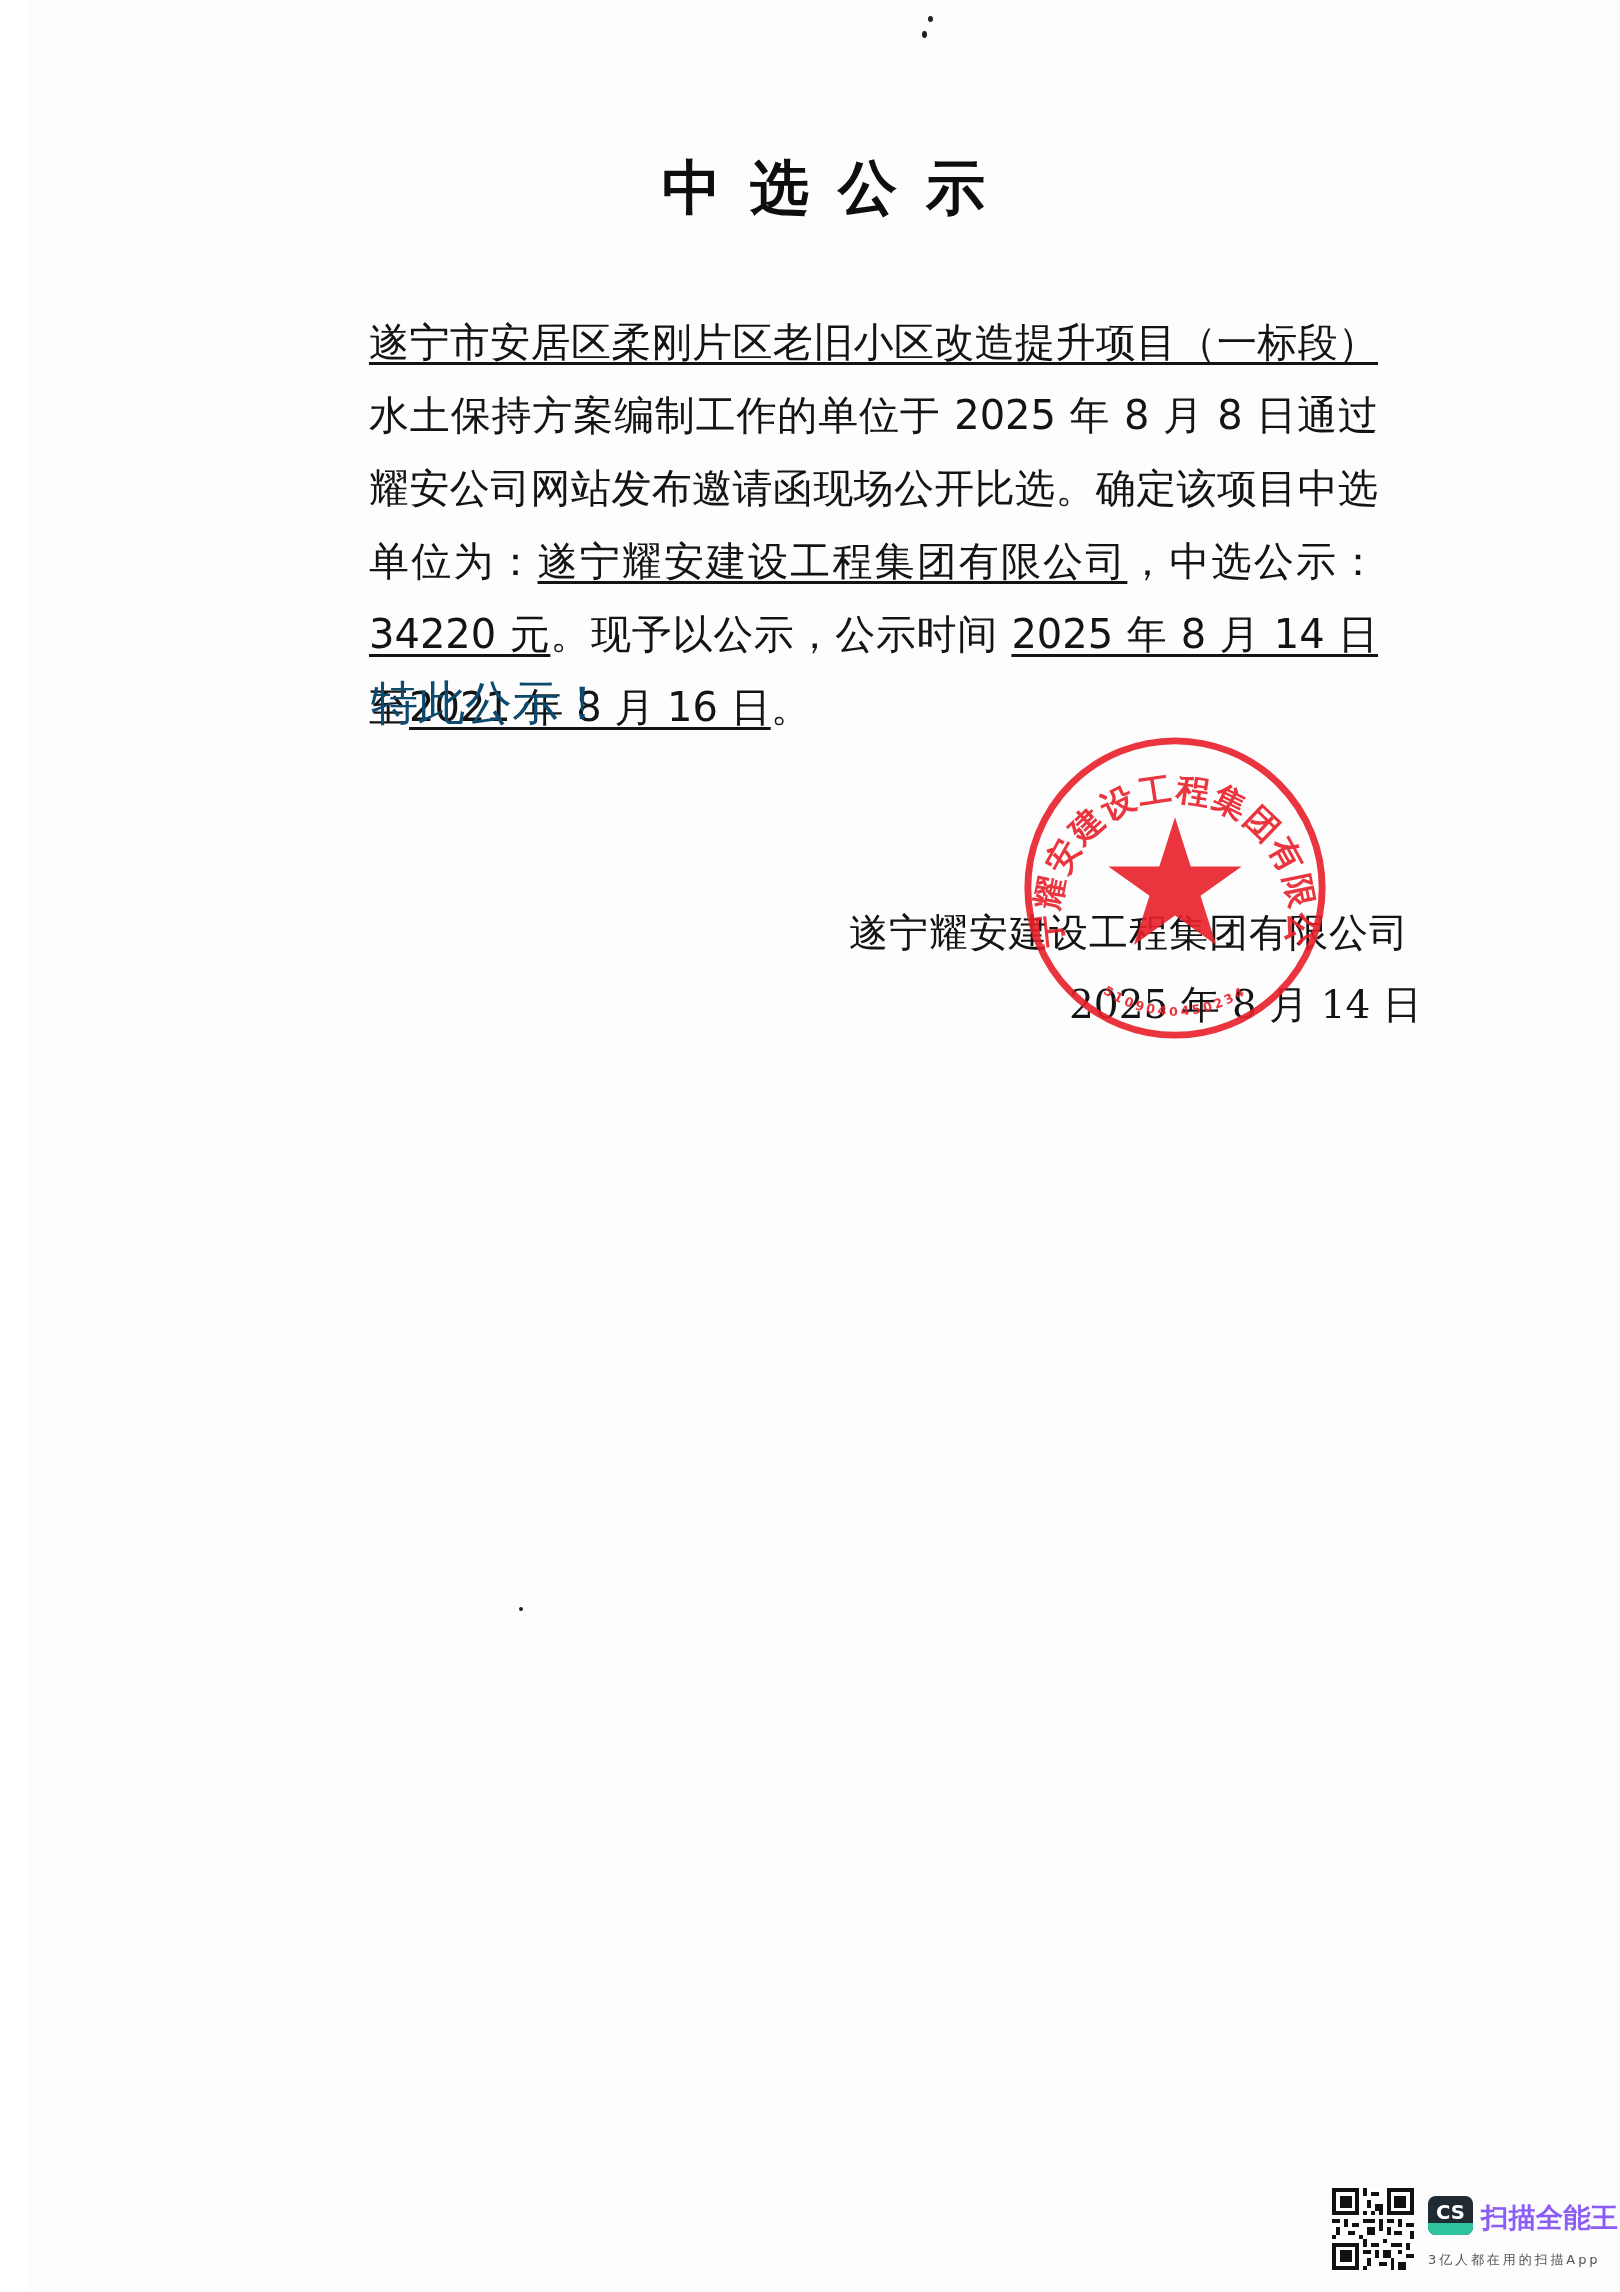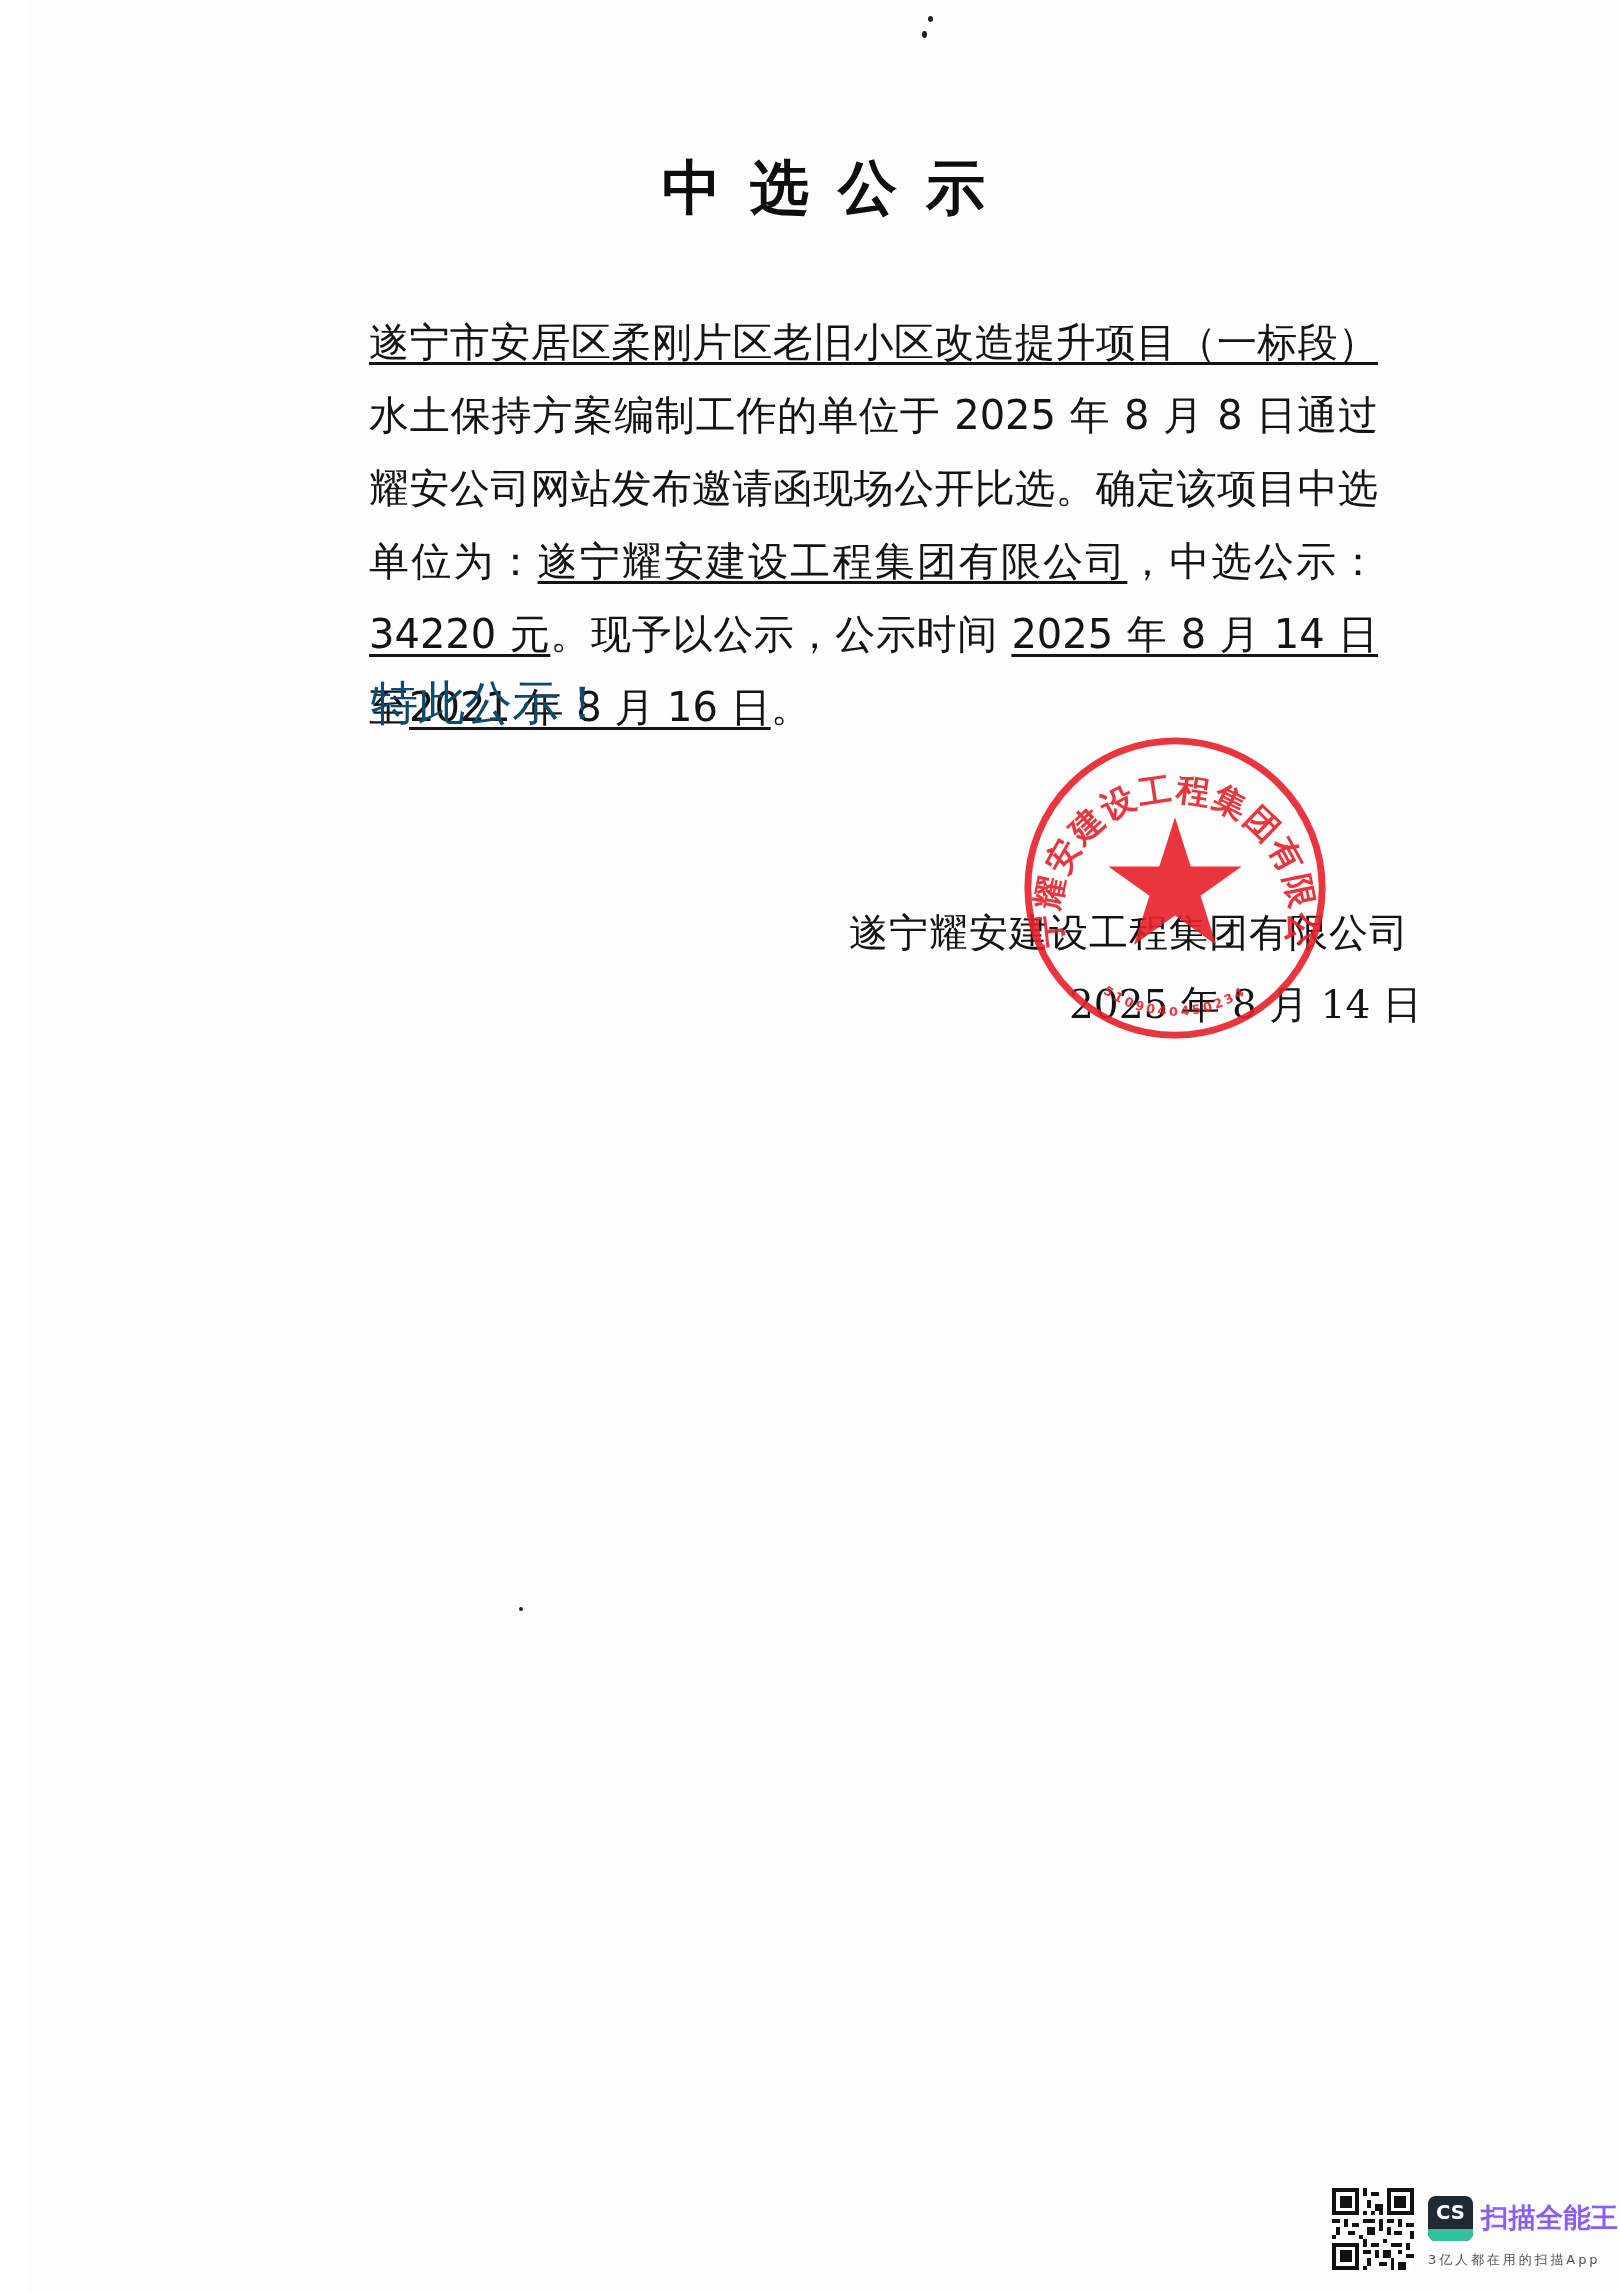--- a/index.html
+++ b/index.html
@@ -25,21 +25,21 @@
 
   .sign-org { position: absolute; left: 821px; top: 906px; font-family: "DejaVu Sans", sans-serif;
               font-size: 39px; color: #141414; letter-spacing: 1px; white-space: nowrap; }
   .sign-date { position: absolute; left: 1041px; top: 978px; font-family: "DejaVu Serif", serif;
                font-size: 39px; color: #141414; white-space: nowrap; }
 
   .stamp { position: absolute; left: 992px; top: 733px; width: 310px; height: 310px; pointer-events: none; }
 
   .watermark { position: absolute; left: 1304px; top: 2188px; width: 314px; height: 88px; }
   .qr { position: absolute; left: 0; top: 0; width: 82px; height: 82px; }
-  .cs-logo { position: absolute; left: 96px; top: 7.8px; width: 45px; height: 45px; border-radius: 7.8px;
+  .cs-logo { position: absolute; left: 96px; top: 7.8px; width: 45px; height: 39px; border-radius: 7.8px;
              background: #1f2a33; overflow: hidden; }
   .cs-logo .bar { position: absolute; left: 0; bottom: 0; width: 100%; height: 11.8px; background: #2fc3a0; }
   .cs-logo .txt { position: absolute; left: 0; top: 4.9px; width: 100%; text-align: center; color: #fff;
                   font-family: "DejaVu Sans", sans-serif; font-weight: bold; font-size: 19.6px; }
   .cs-name { position: absolute; left: 149px; top: 11.8px; font-family: "DejaVu Sans", sans-serif;
              font-size: 27.4px; color: #8b5cf6; font-weight: bold; white-space: nowrap; }
   .cs-slogan { position: absolute; left: 96px; top: 63px; font-family: "DejaVu Sans", sans-serif;
                font-size: 13px; color: #555; letter-spacing: 2.9px; white-space: nowrap; }
 </style>
 </head>

